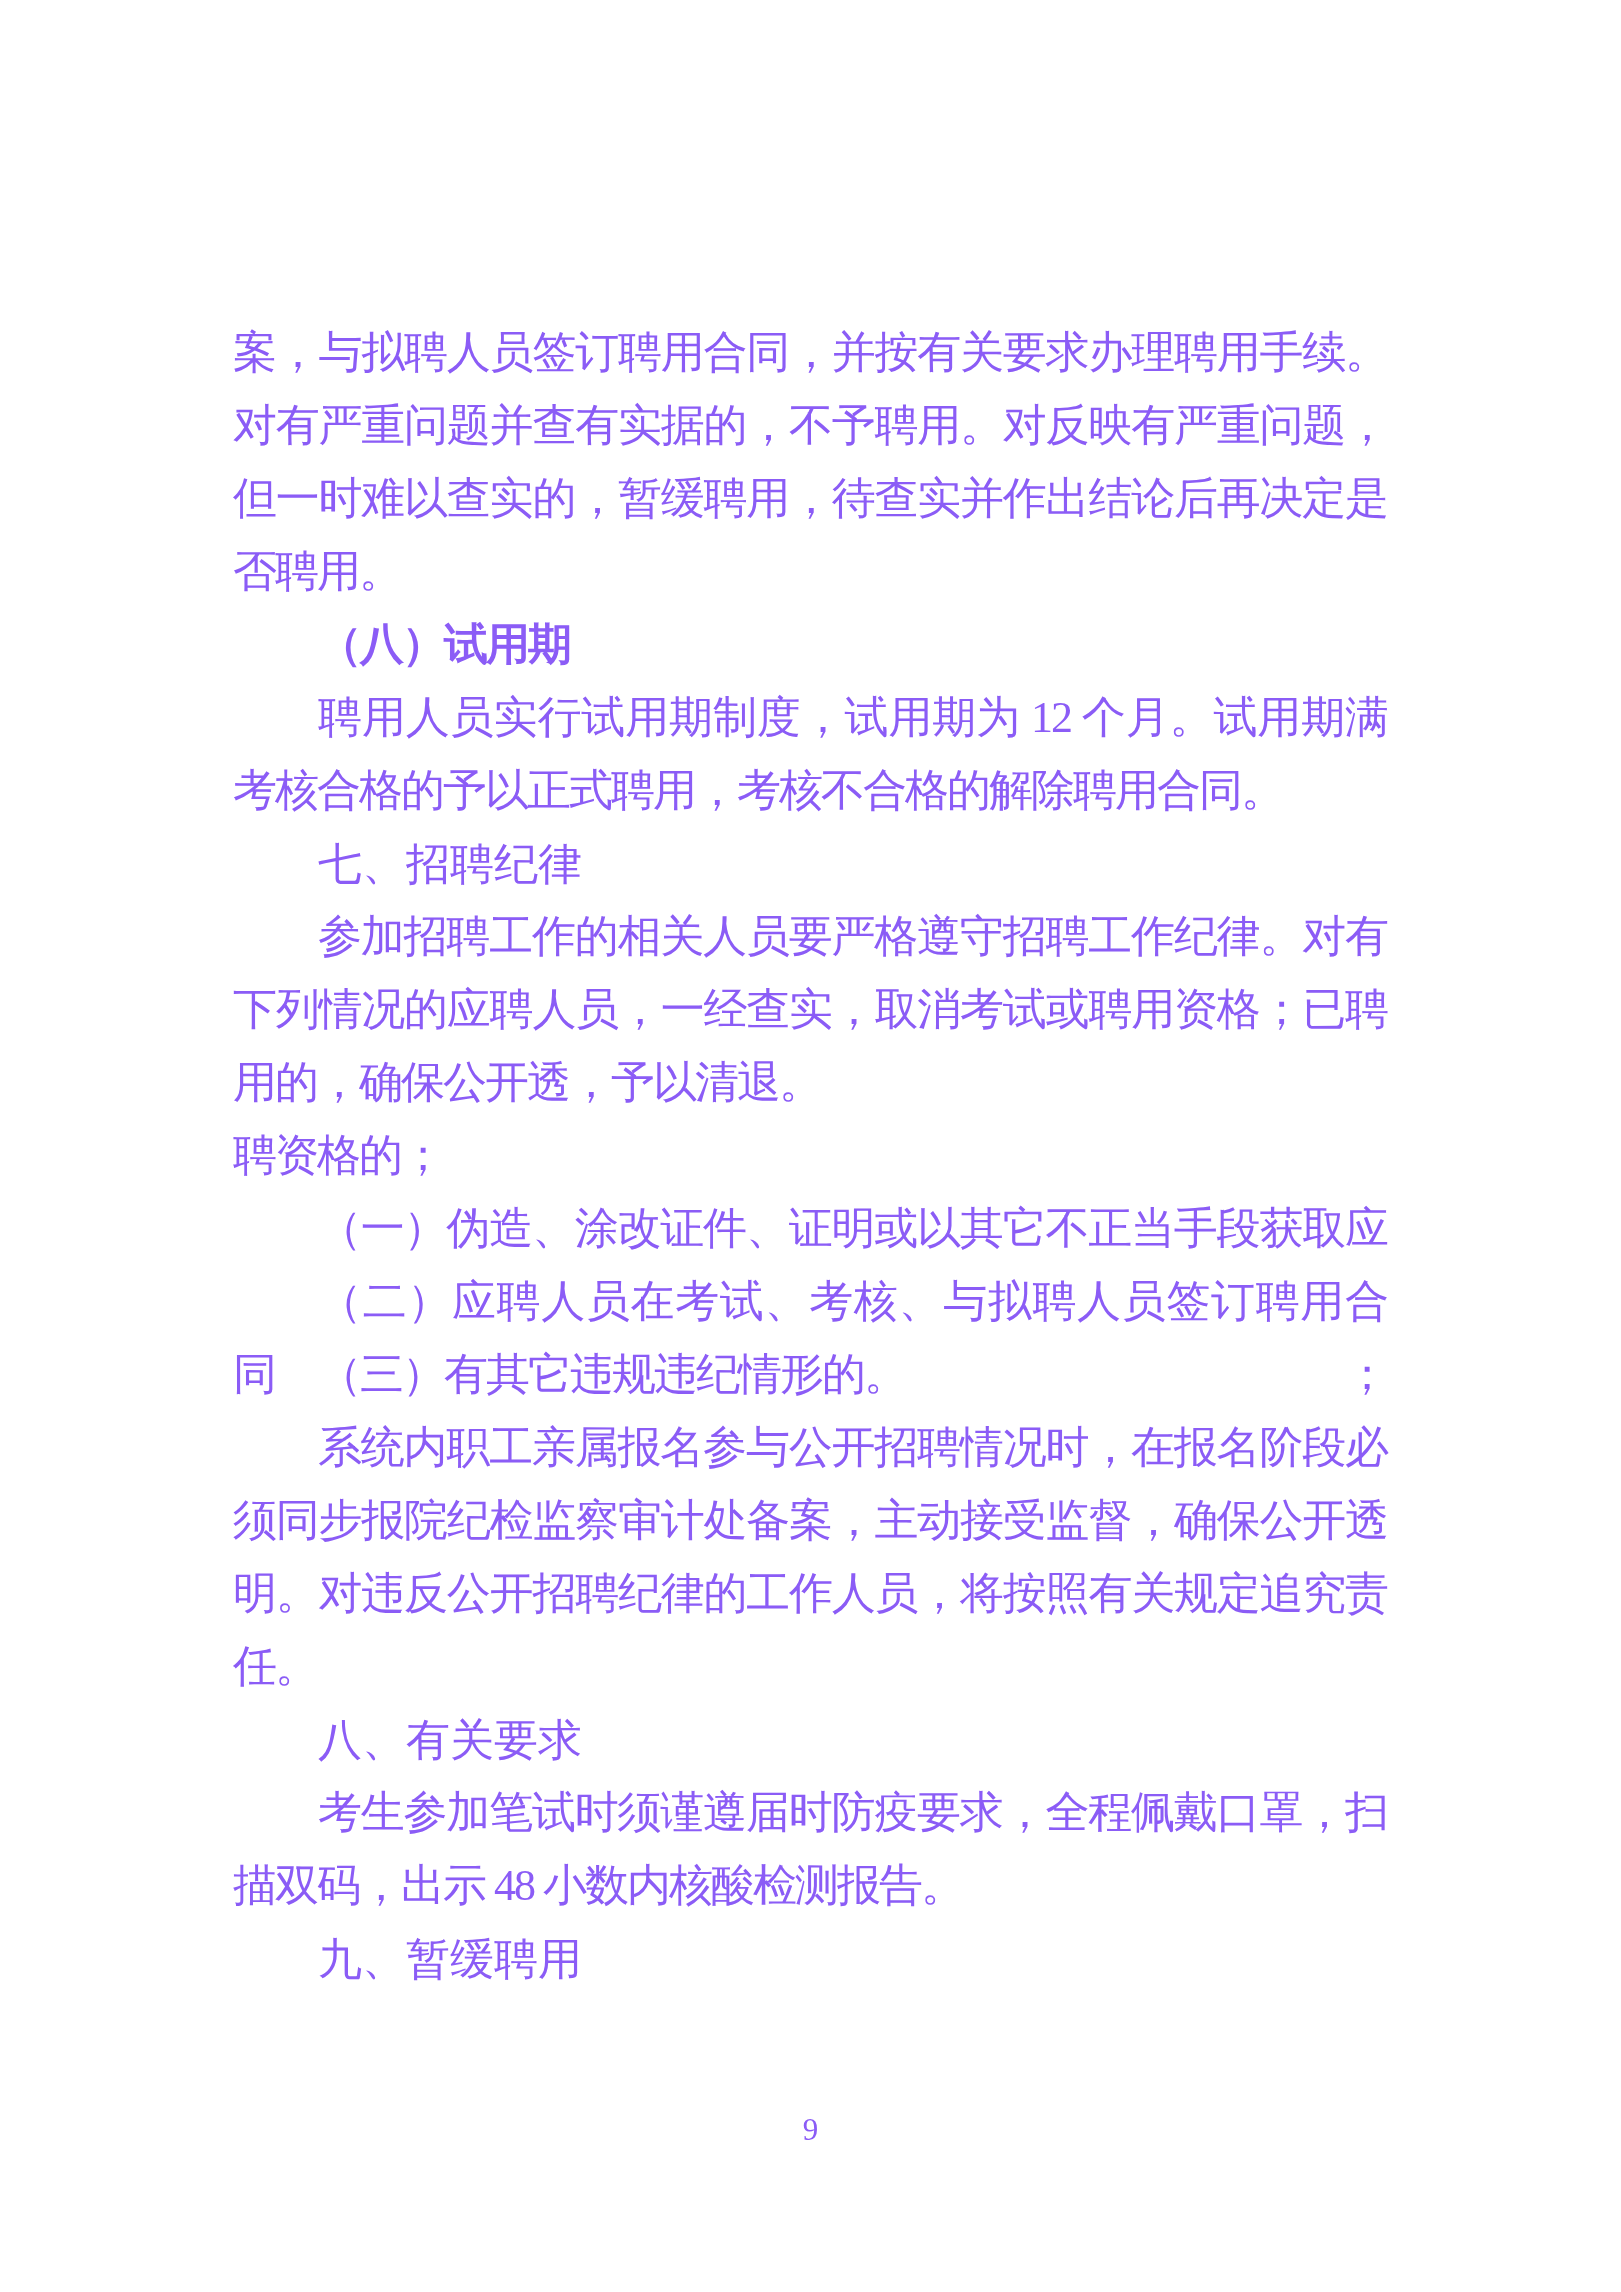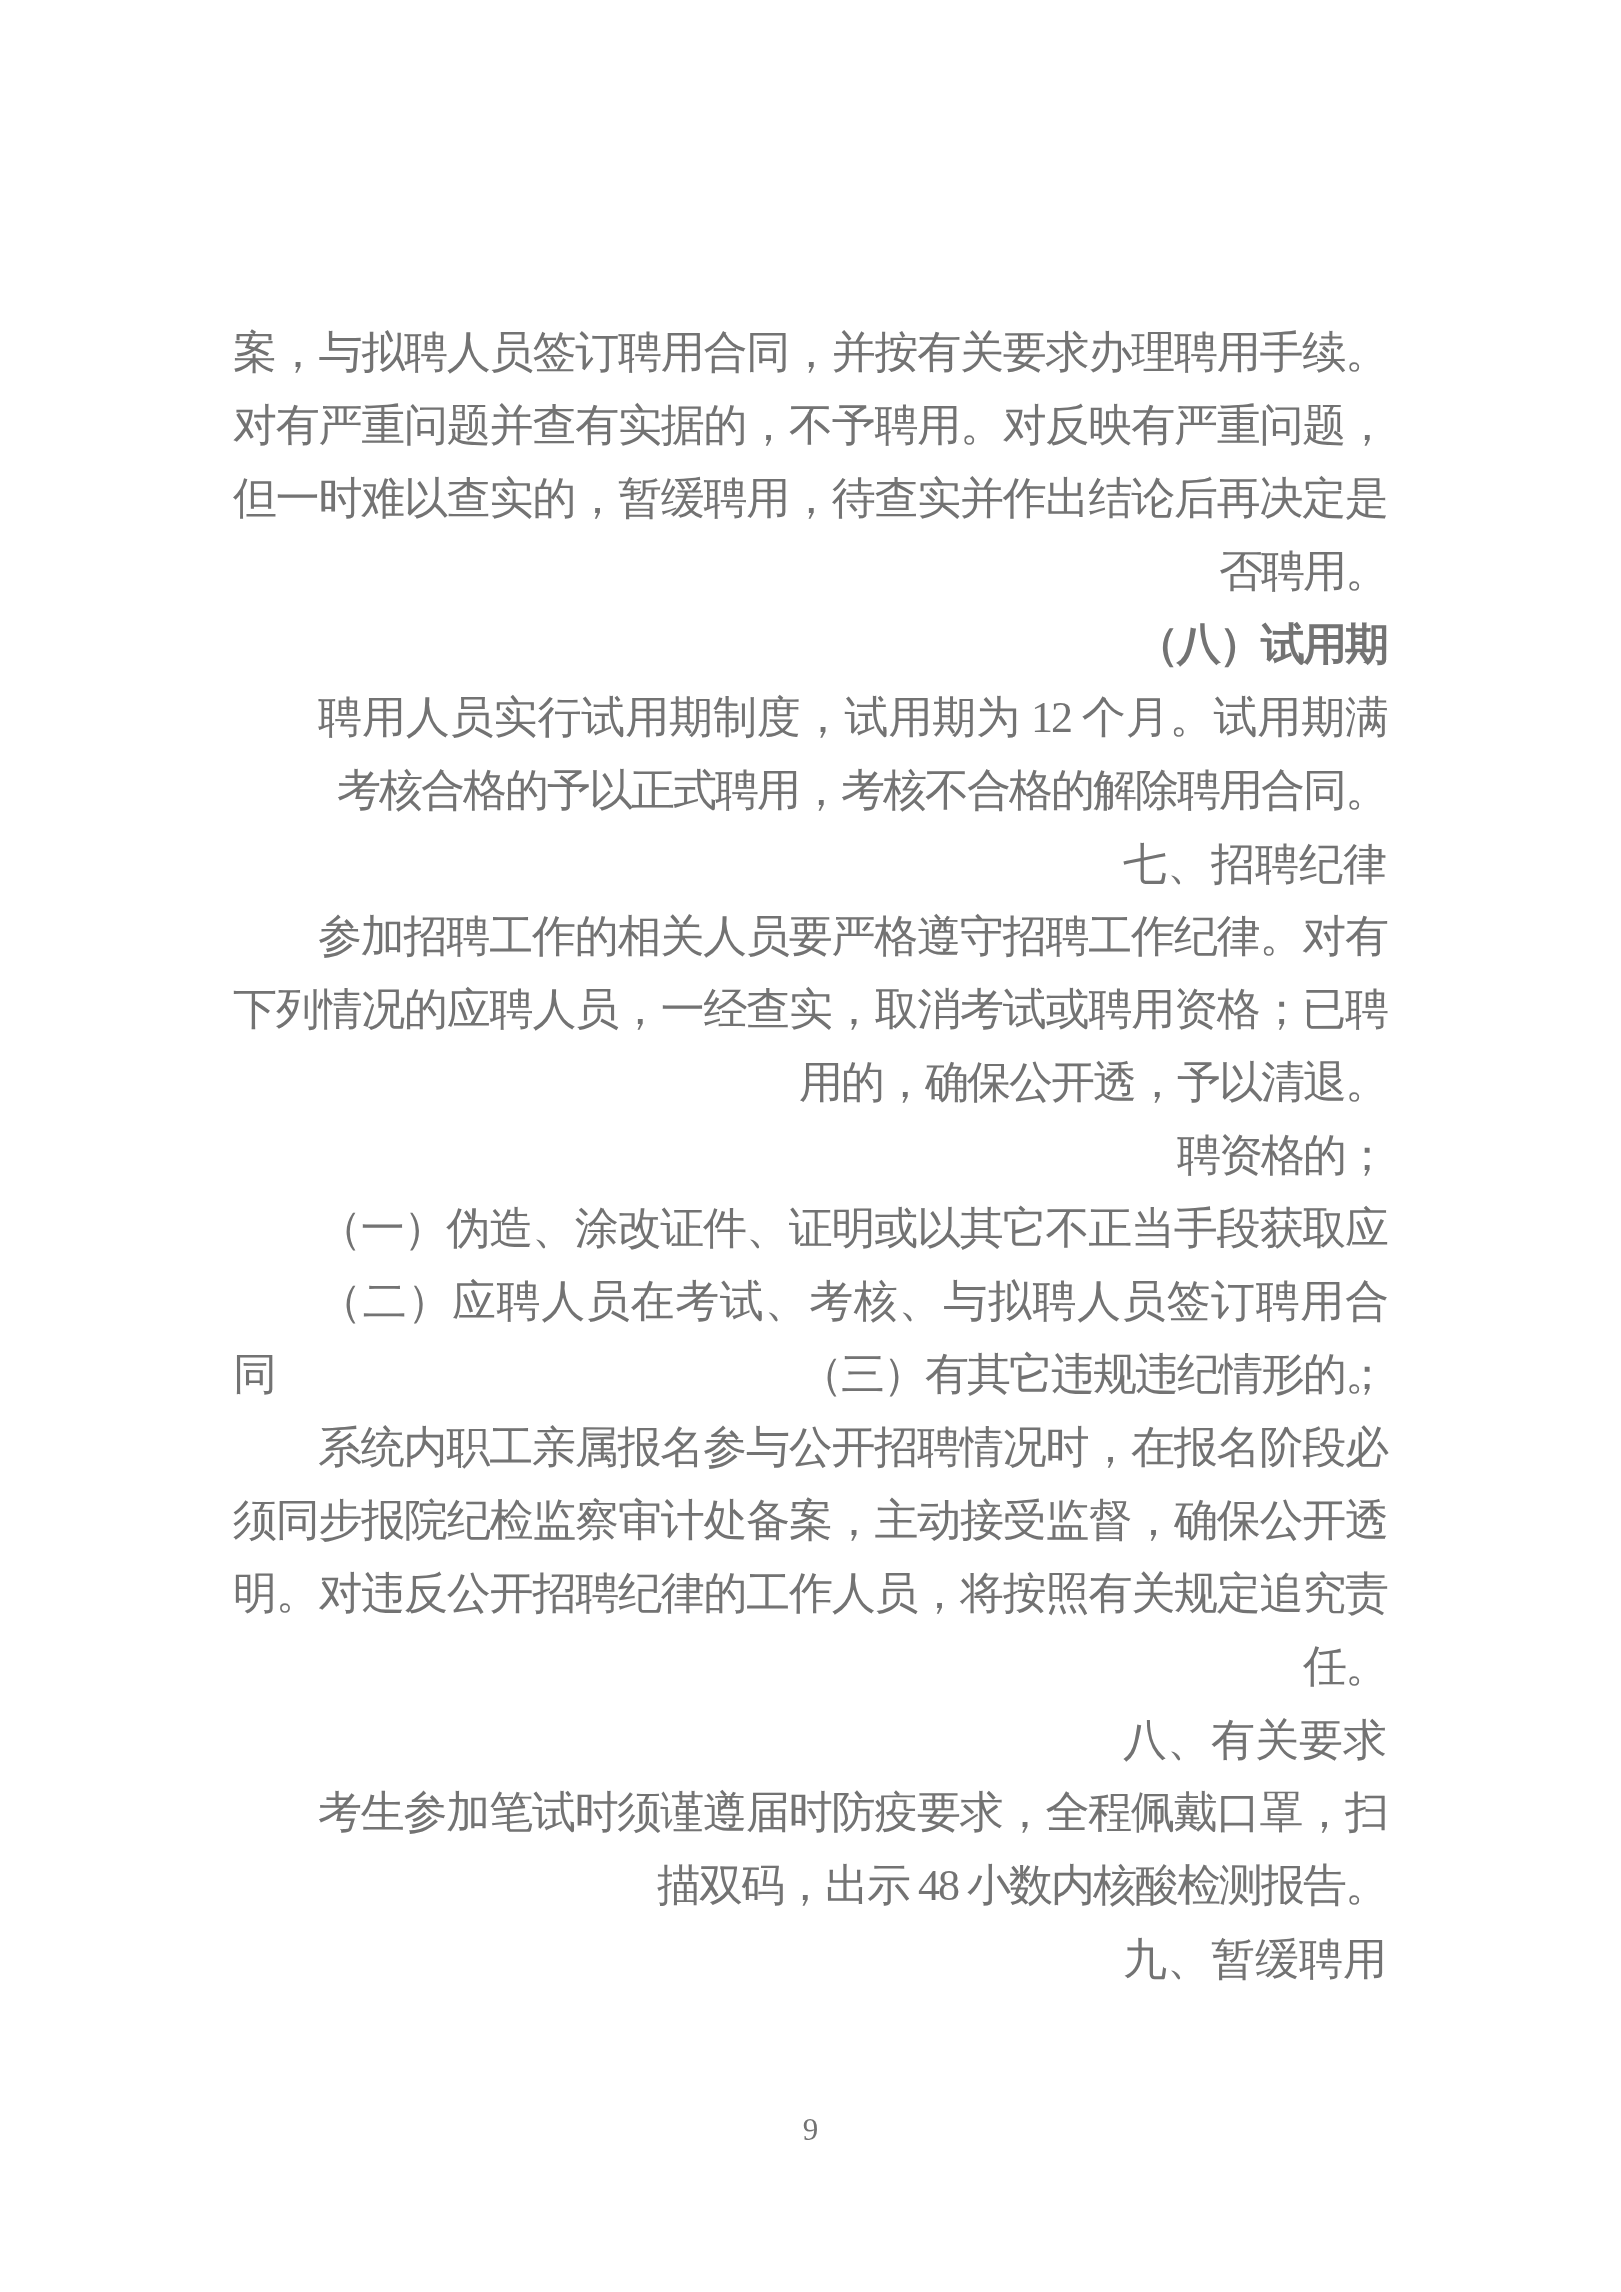--- a/index.html
+++ b/index.html
@@ -5,36 +5,36 @@
   html, body {
     margin: 0;
     padding: 0;
     background: #ffffff;
   }
   .page {
     position: relative;
     width: 1464px;
     height: 2293px;
     background: #ffffff;
-    color: #737373;
+    color: #8b5cf6;
     overflow: hidden;
   }
   .text-block {
     position: absolute;
     left: 233px;
     top: 316px;
     width: 1154px;
     font-family: "Liberation Serif", "DejaVu Serif", serif;
   }
   .line {
     height: 73px;
     line-height: 73px;
     font-size: 44px;
     letter-spacing: -2px;
-    text-align: right;
+    text-align: left;
   }
   .j {
     text-align: justify;
     text-align-last: justify;
   }
   .ind {
     text-indent: 85px;
   }
   .h-kai {
     font-weight: bold;

